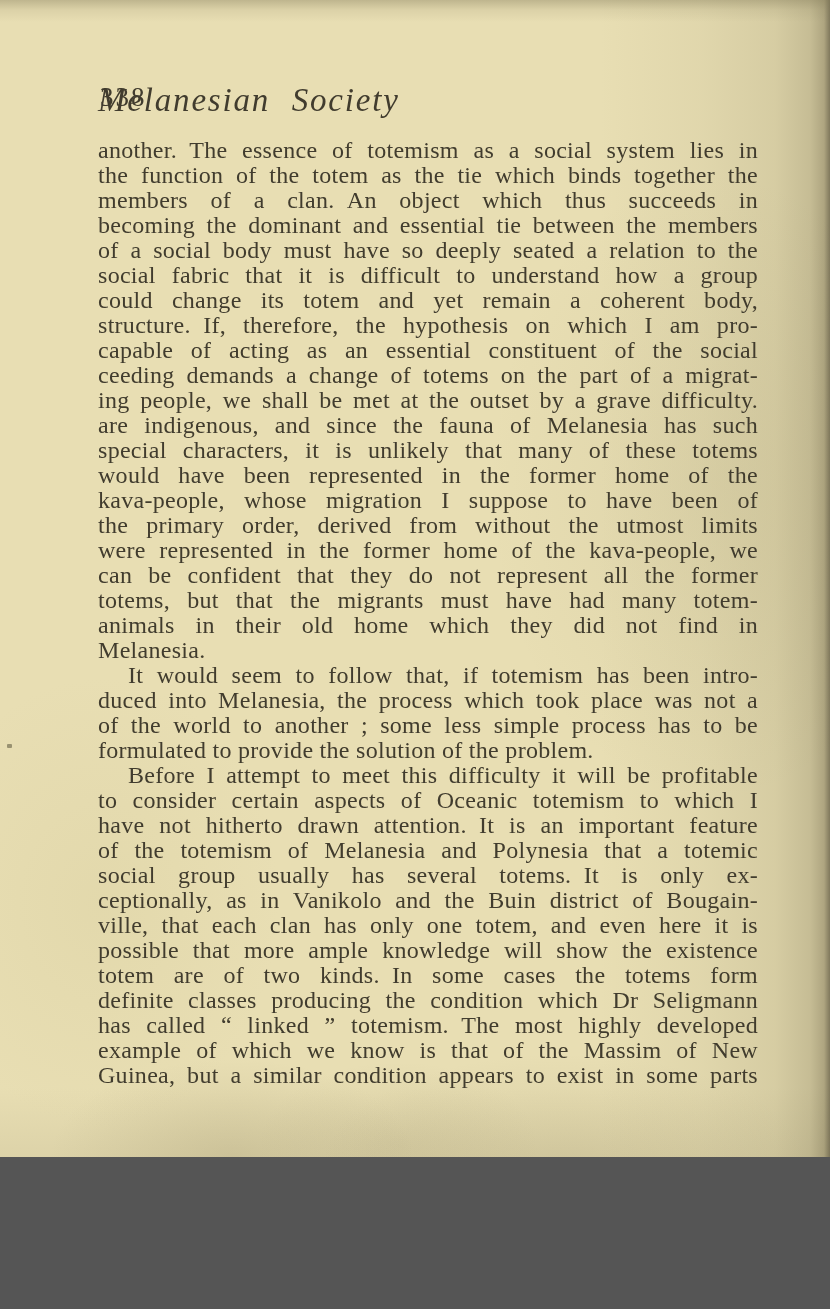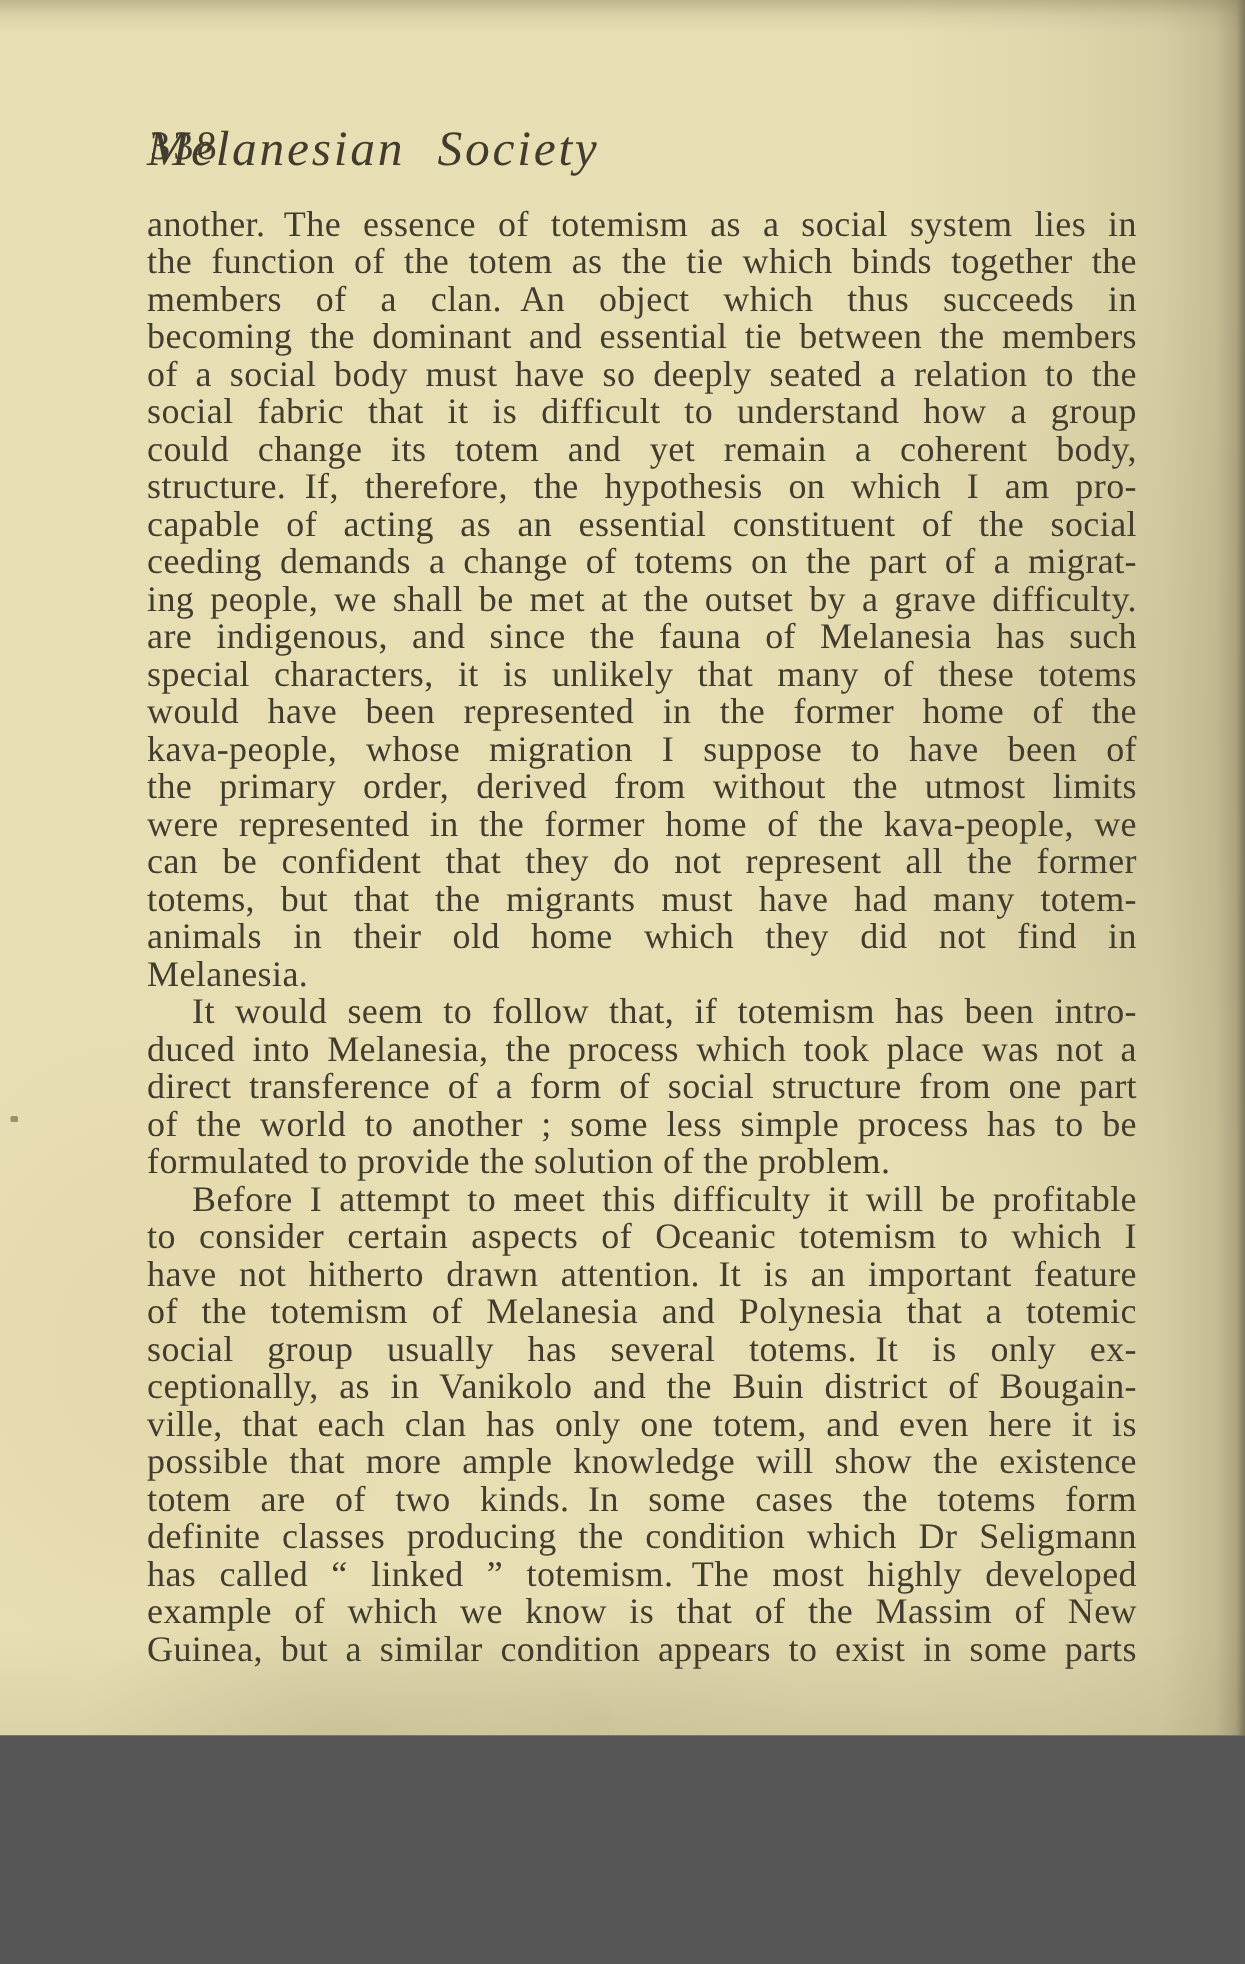--- a/index.html
+++ b/index.html
@@ -112,21 +112,20 @@
         <div class="line">the primary order, derived from without the utmost limits</div>
         <div class="line">were represented in the former home of the kava-people, we</div>
         <div class="line">can be confident that they do not represent all the former</div>
         <div class="line">totems, but that the migrants must have had many totem-</div>
         <div class="line">animals in their old home which they did not find in</div>
         <div class="line last">Melanesia.</div>
       </div>
       <div class="para">
         <div class="line indent">It would seem to follow that, if totemism has been intro-</div>
         <div class="line">duced into Melanesia, the process which took place was not a</div>
-        <div class="line">direct transference of a form of social structure from one part</div>
         <div class="line">of the world to another ; some less simple process has to be</div>
         <div class="line last">formulated to provide the solution of the problem.</div>
       </div>
       <div class="para">
         <div class="line indent">Before I attempt to meet this difficulty it will be profitable</div>
         <div class="line">to consider certain aspects of Oceanic totemism to which I</div>
         <div class="line">have not hitherto drawn attention. It is an important feature</div>
         <div class="line">of the totemism of Melanesia and Polynesia that a totemic</div>
         <div class="line">social group usually has several totems. It is only ex-</div>
         <div class="line">ceptionally, as in Vanikolo and the Buin district of Bougain-</div>

